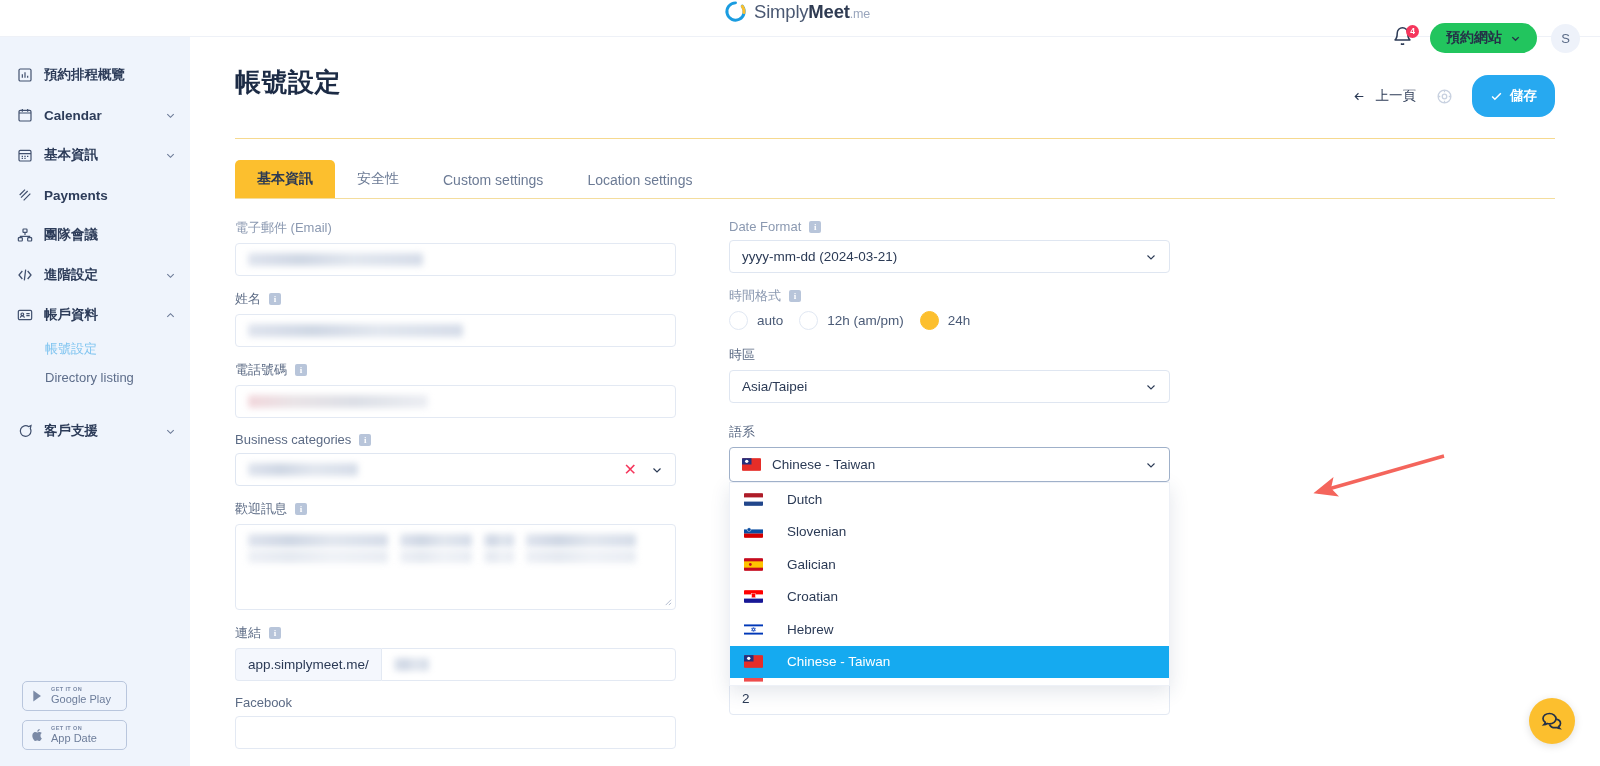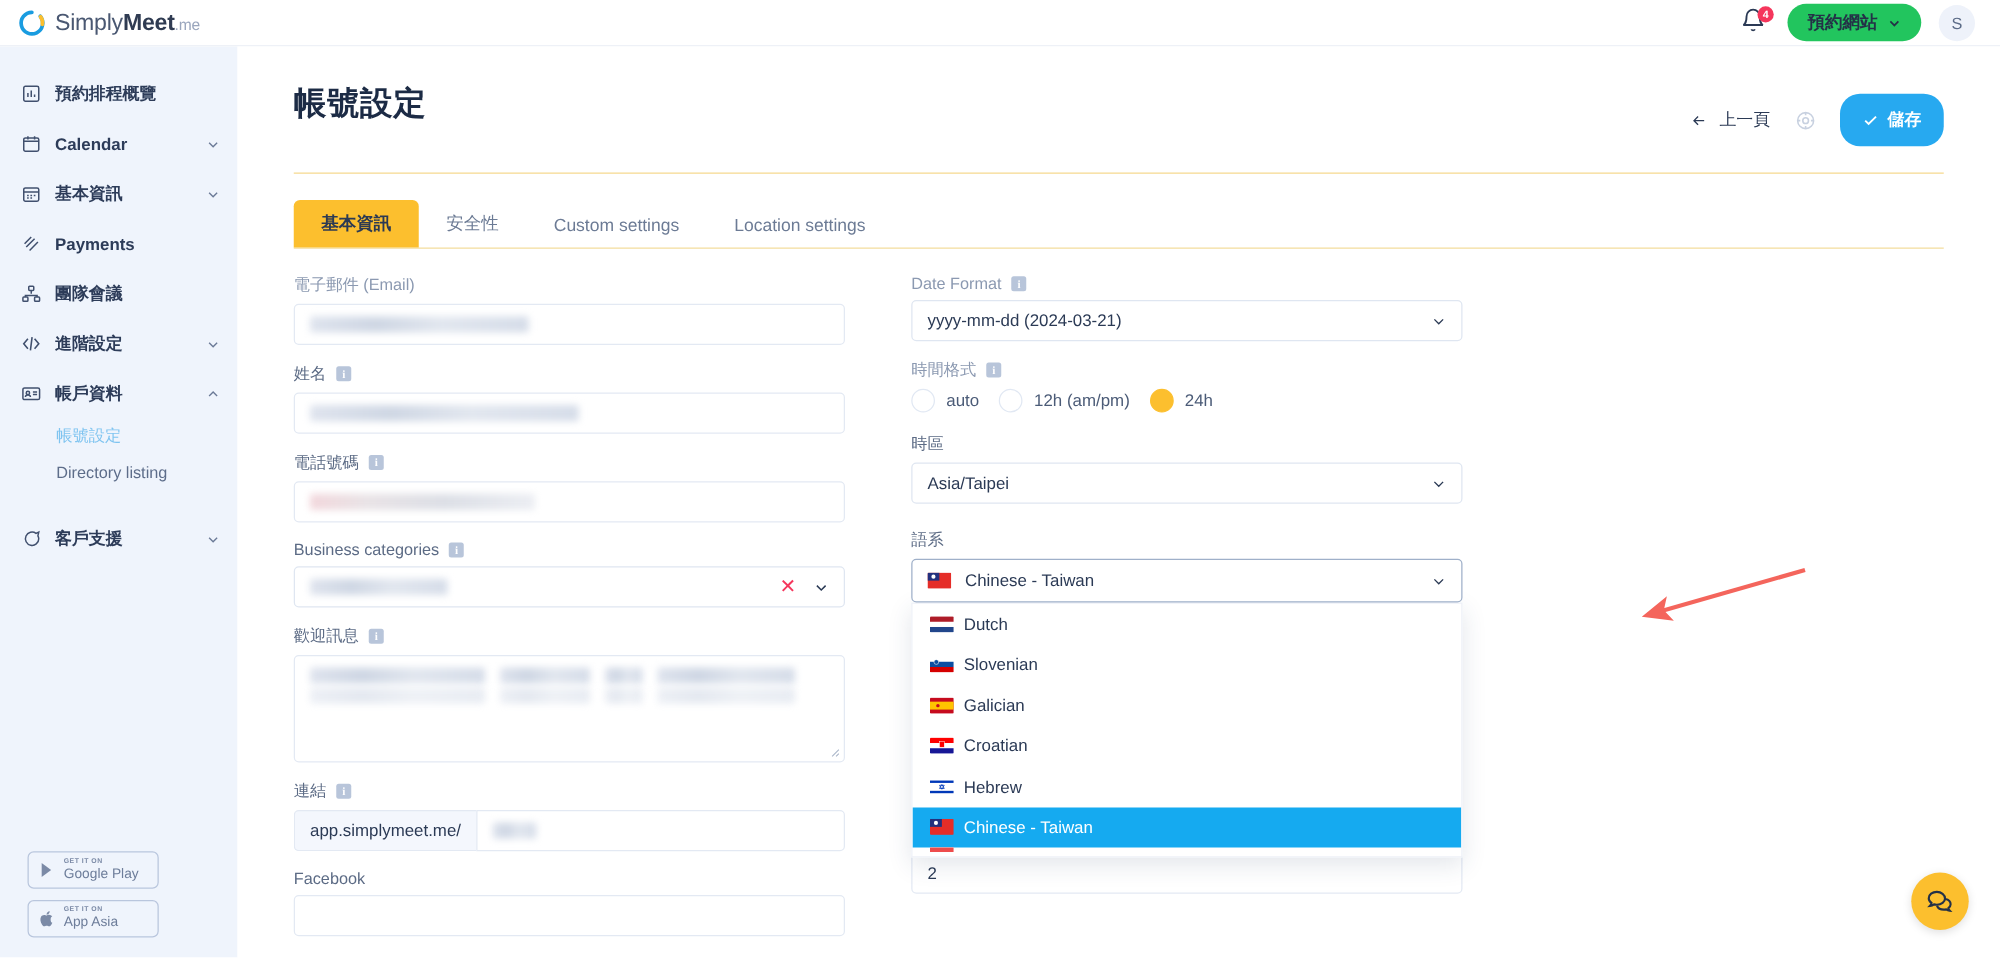--- a/index.html
+++ b/index.html
@@ -12,21 +12,21 @@
 
   .app { position: relative; width: 1600px; height: 766px; display: flex; flex-direction: column; }
 
   
   .topbar {
     height: 37px; min-height: 37px;
     background: #ffffff;
     display: flex; align-items: center;
     padding: 0 20px 0 14px;
     border-bottom: 1px solid #eef1f7;
-    position: relative; z-index: 40;
+    position: relative; z-index: 40; flex-direction: column;
   }
   .brand { display: flex; align-items: center; gap: 7px; }
   .brand-logo { width: 23px; height: 23px; display:block; }
   .brand-text { font-size: 18.5px; color: #2f3b52; letter-spacing: -0.2px; }
   .brand-text .b { font-weight: 700; color:#2f3b52; }
   .brand-text .light { font-weight: 400; color:#4a5872; }
   .brand-text .me { font-size: 12.5px; color:#9aa6bd; font-weight:400; }
 
   .topbar-right { margin-left: auto; display: flex; align-items: center; gap: 14px; }
   .bell-wrap { position: relative; width: 24px; height: 24px; cursor: pointer; }
@@ -156,21 +156,21 @@
     position: relative; z-index: 21;
   }
   .lang-select .nm { flex: 1; font-size: 13.5px; color: #2b3a55; }
   .dropdown {
     position: absolute; left: 0; right: 0; top: 100%;
     background: #fff; border: 1px solid #eef1f7;
     box-shadow: 0 6px 18px rgba(40,60,100,.13);
     z-index: 20; max-height: 204px; overflow: hidden;
   }
   .opt {
-    height: 32.5px; display: flex; align-items: center; gap: 8px;
+    height: 32.5px; display: flex; align-items: center; gap: 24px;
     padding: 0 12px 0 14px; font-size: 13.5px; color: #2b3a55; cursor: pointer;
   }
   .opt.sel { background: #15aaf0; color: #fff; }
   .flag { width: 19px; height: 13px; flex: 0 0 19px; border-radius: 1px; display:block; }
 
   .num-inp { margin-top: 5px; }
 
   
   .annot { position: absolute; pointer-events: none; z-index: 35; }
 
@@ -341,21 +341,21 @@
           </span>
         </div>
         <div class="store-badge">
           <span class="glyph">
             <svg width="14" height="14" viewBox="0 0 24 24" fill="#7b8aa6">
                 <path d="M16.3 12.6c0-2.6 2.1-3.8 2.2-3.9-1.2-1.8-3.1-2-3.8-2-1.6-.2-3.1.9-3.9.9-.8 0-2.1-.9-3.4-.9-1.8 0-3.4 1-4.3 2.6-1.8 3.2-.5 7.9 1.3 10.5.9 1.3 1.9 2.7 3.2 2.6 1.3-.1 1.8-.8 3.3-.8s2 .8 3.4.8c1.4 0 2.3-1.3 3.1-2.6.6-.9 1-1.8 1.2-2.3-1.2-.5-2.3-1.7-2.3-3.9zM13.9 4.9c.7-.9 1.2-2.1 1.1-3.3-1 0-2.3.7-3 1.6-.7.8-1.3 2-1.1 3.2 1.1.1 2.3-.6 3-1.5z"></path>
               </svg>
           </span>
           <span class="txt">
             <span class="t1">GET IT ON</span>
-            <span class="t2">App Asia</span>
+            <span class="t2">App Date</span>
           </span>
         </div>
       </div>
     </div>
 
     <div class="main">
 
       <div class="page-head">
         <div class="page-title">帳號設定</div>
         <div class="head-actions">

